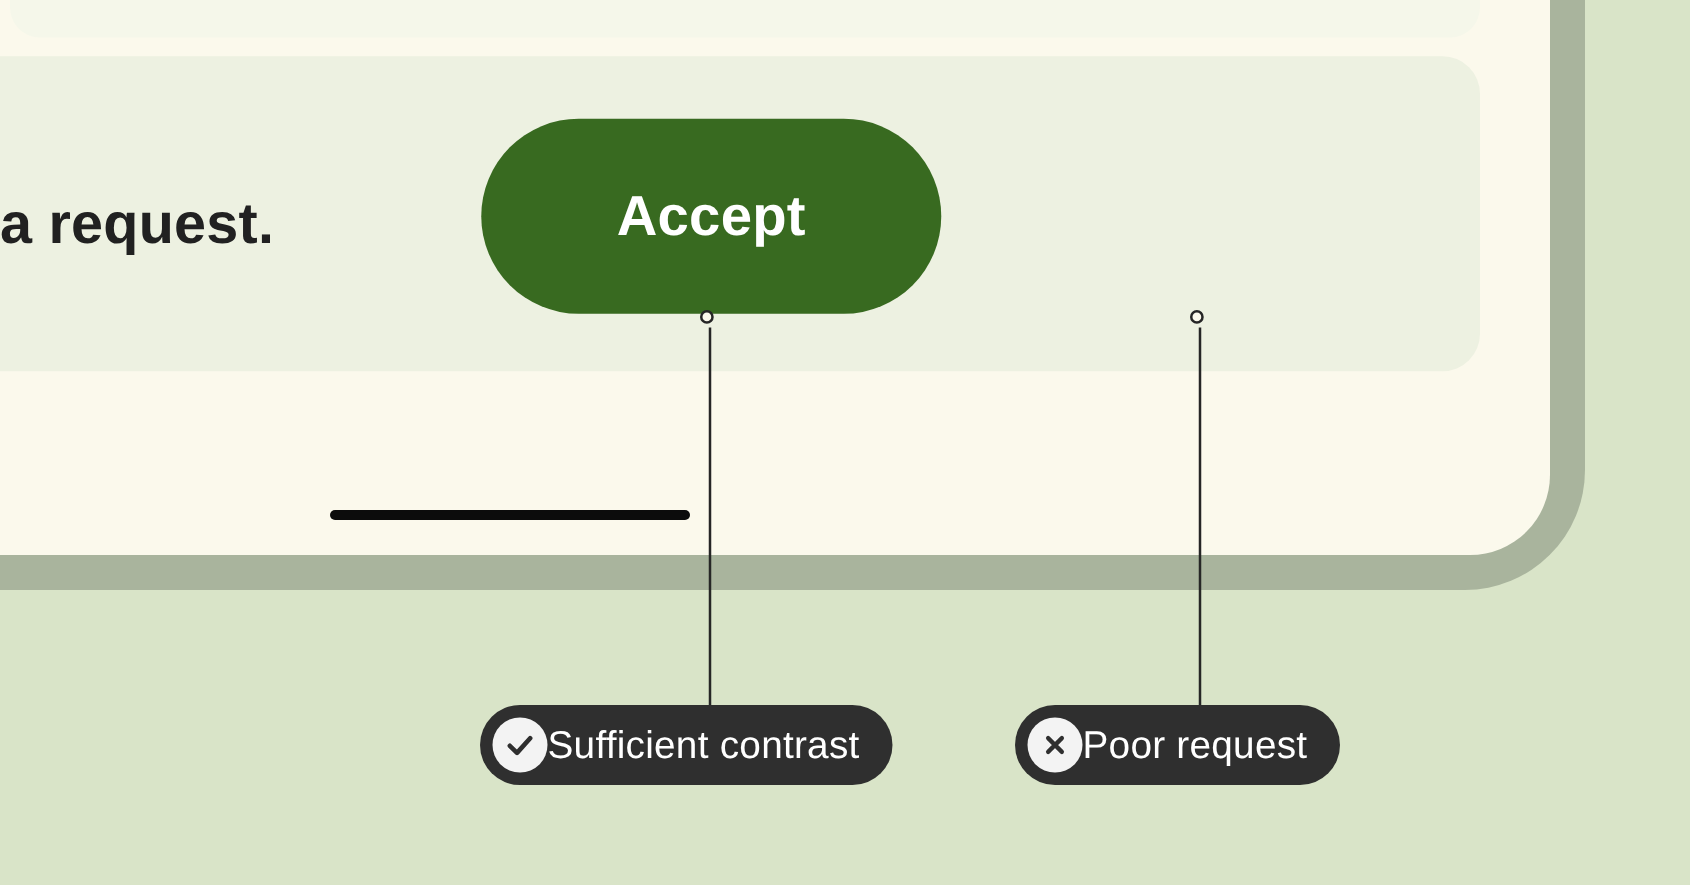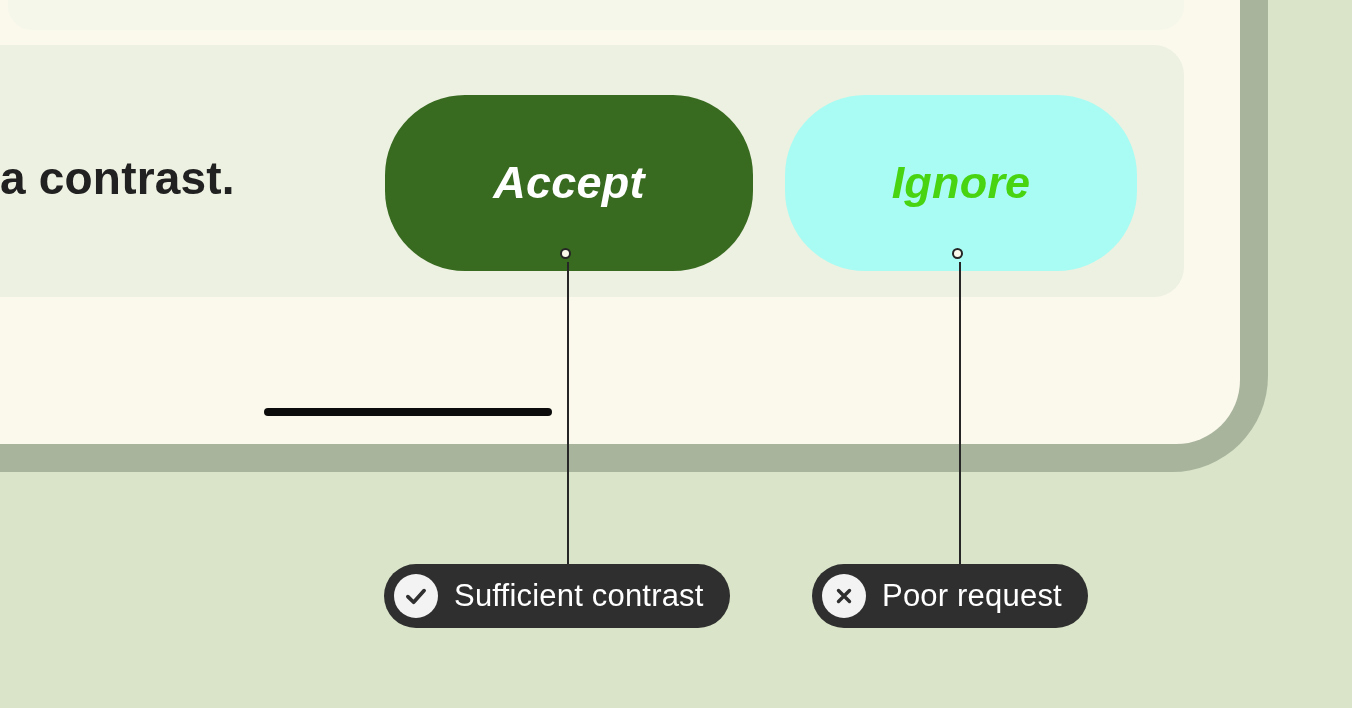--- a/index.html
+++ b/index.html
@@ -50,32 +50,31 @@
     font-size: 46px;
     font-weight: 700;
     letter-spacing: 0.2px;
     color: var(--message-text, #212121);
     white-space: nowrap;
   }
 
   .btn {
     position: absolute;
     top: 95px;
-    height: 176px;
+    height: 156px;
     border: none;
     border-radius: 80px;
     display: flex;
     align-items: center;
     justify-content: center;
     font-family: inherit;
     font-size: 45px;
     font-weight: 700;
     letter-spacing: 0.2px;
     cursor: pointer;
-    font-style: italic;
   }
   .btn.accept {
     left: 385px; width: 368px;
     background: var(--accept-bg, #386a20);
     color: var(--accept-text, #ffffff);
   }
   .btn.ignore {
     left: 785px; width: 352px;
     background: var(--ignore-bg, #a9fcf3);
     color: var(--ignore-text, #49d411);
@@ -107,21 +106,20 @@
   .node.n1 { left: 560px; top: 248px; }
   .node.n2 { left: 952px; top: 248px; }
 
   
   .callout {
     position: absolute;
     top: 564px;
     height: 64px;
     display: inline-flex;
     align-items: center;
-    gap: 16px;
     padding: 0 26px 0 10px;
     border-radius: 32px;
     background: var(--callout-bg, #2f2f2f);
   }
   .callout.p1 { left: 384px; }
   .callout.p2 { left: 812px; }
   .badge {
     width: 44px; height: 44px;
     border-radius: 50%;
     background: #f3f3f3;
@@ -145,25 +143,24 @@
 <div class="canvas">
 
   <div class="phone-frame">
     <div class="phone-screen"></div>
   </div>
 
   <div class="top-card"></div>
 
   <div class="request-card"></div>
 
-  <div class="request-message">a contrast.</div>
+  <div class="request-message">a request.</div>
 
   <button class="btn accept">Accept</button>
 
-  <button class="btn ignore">Ignore</button>
 
   <div class="home-indicator"></div>
 
   <div class="connector c1"></div>
   <div class="node n1"></div>
 
   <div class="connector c2"></div>
   <div class="node n2"></div>
 
   <div class="callout p1">

